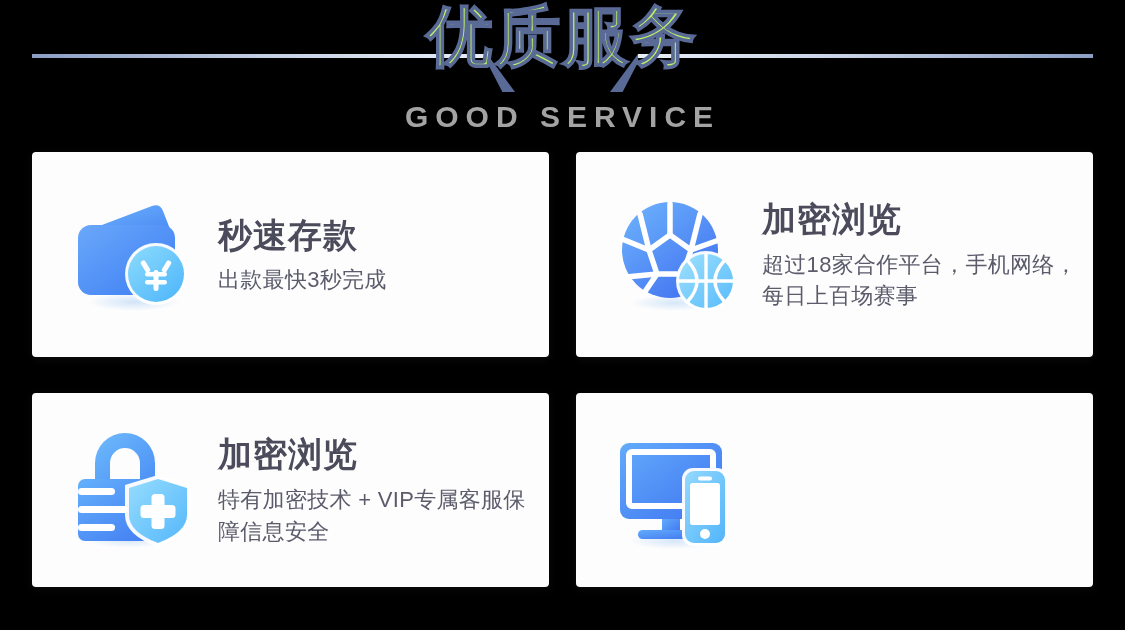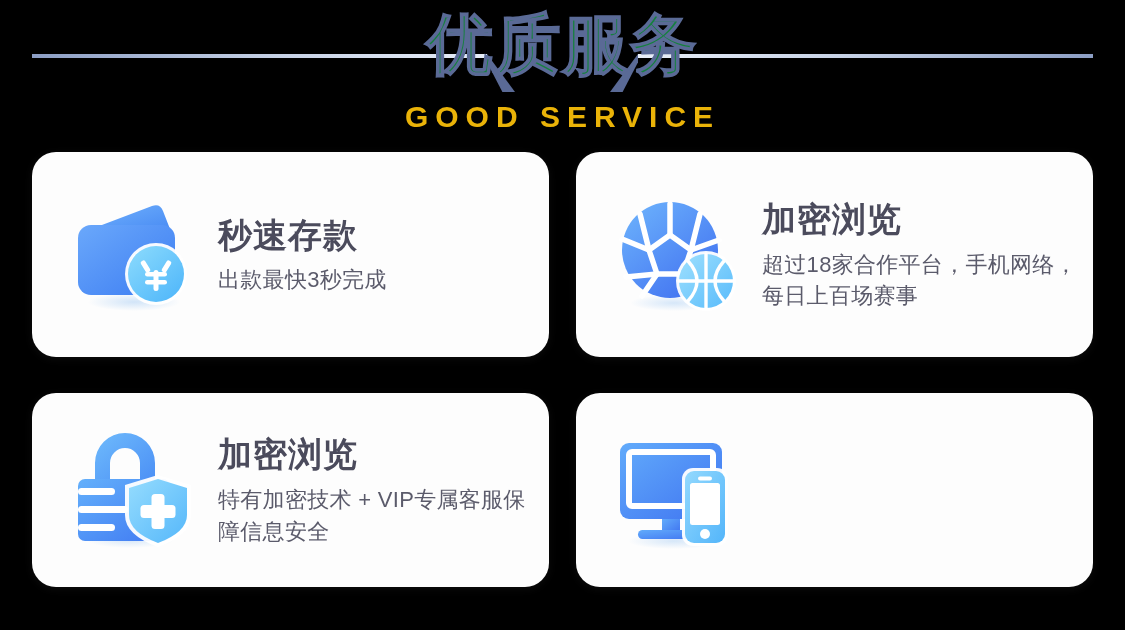--- a/index.html
+++ b/index.html
@@ -23,46 +23,46 @@
     background:linear-gradient(270deg, #8c9ec4 0%, #c7d2e6 55%, #e8eef8 100%); }
 
   .slash {
     position:absolute; top:54px; width:28px; height:38px;
     background:#5a6a96;
   }
   .slash.l { left:487px;  clip-path:polygon(0 0, 100% 100%, 55% 100%, 0 22%); }
   .slash.r { right:487px; clip-path:polygon(100% 0, 100% 22%, 45% 100%, 0 100%); }
 
   .title-cn {
-    position:absolute; top:8px; left:0; width:1125px;
+    position:absolute; top:0; left:0; width:1125px;
     text-align:center;
     font-size:66px; font-weight:bold; letter-spacing:2px;
-    color:#15803d; line-height:1.12;
+    color:#bef264; line-height:1.12;
     font-family:"Liberation Sans","DejaVu Sans",sans-serif;
     -webkit-text-stroke:1.6px #5a6a96;
   }
   .title-en {
     position:absolute; top:100px; left:0; width:1125px;
     text-align:center;
     font-size:30px; font-weight:bold; letter-spacing:7px;
-    color:#eab308;
+    color:#a3a3a3;
   }
 
   
   .grid {
     position:absolute; left:32px; top:152px;
     width:1061px;
     display:grid;
     grid-template-columns:517px 517px;
     grid-template-rows:205px 194px;
     column-gap:27px; row-gap:36px;
   }
   .card {
     background:#fdfdfd;
-    border-radius:24px;
+    border-radius:4px;
     display:flex; align-items:center;
     padding-left:38px;
     box-shadow:0 2px 10px rgba(255,255,255,0.05);
   }
   .card-icon {
     width:126px; height:126px;
     flex:0 0 126px;
     position:relative;
   }
   .card-text { margin-left:22px; padding-top:2px; }

